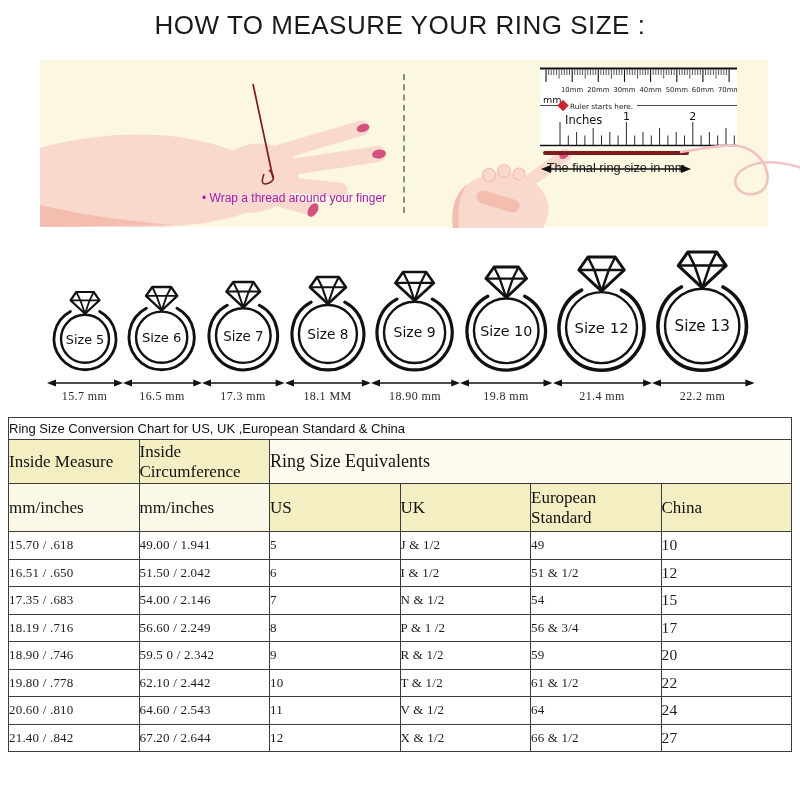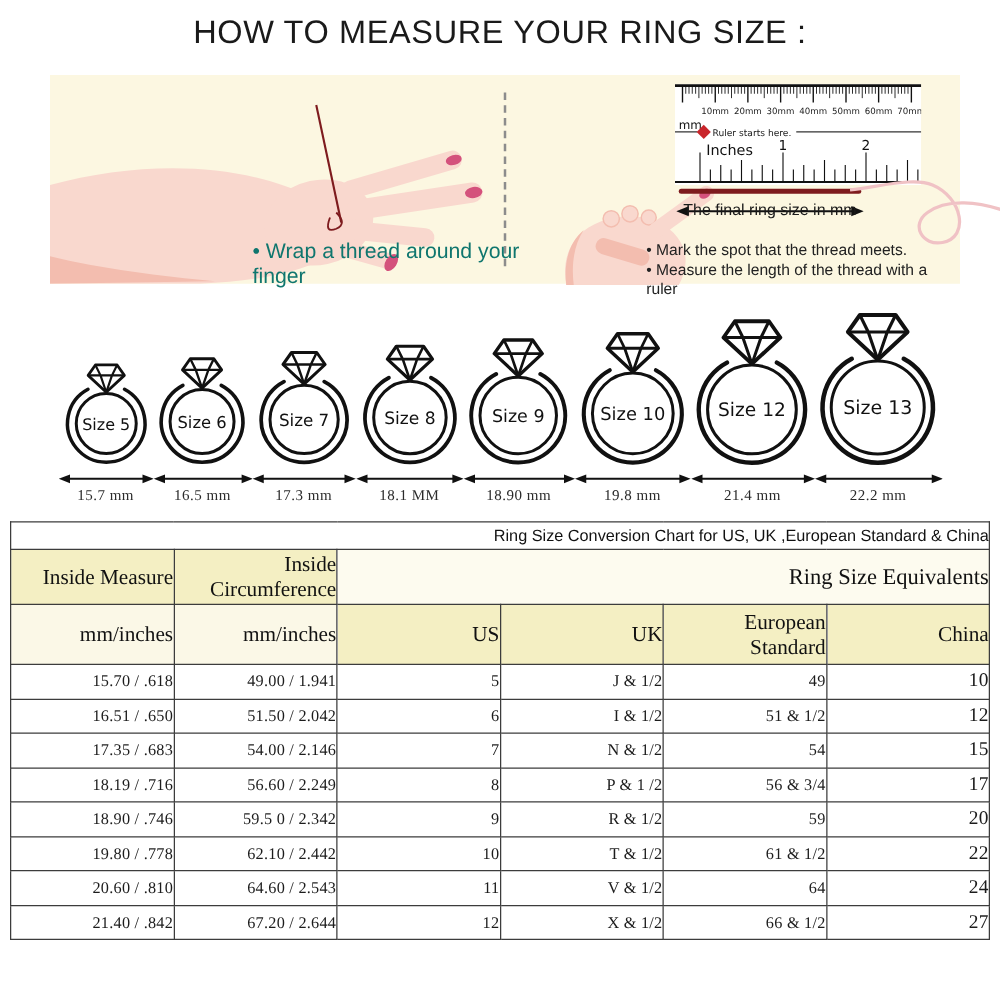--- a/index.html
+++ b/index.html
@@ -12,39 +12,39 @@
   html,body{background:#fff;}
   #page{position:relative;width:800px;height:800px;background:#fff;overflow:hidden;
         font-family:"Liberation Sans",sans-serif;color:#111;}
   .page-title{position:absolute;top:10px;left:0;width:100%;text-align:center;
         font-size:26px;letter-spacing:.5px;color:#1a1a1a;}
   
   .panel{position:absolute;left:40px;top:60px;width:728px;height:167px;background:var(--panel-bg);}
   .divider{position:absolute;left:363px;top:14px;height:139px;border-left:2px dashed #8c8c8c;}
   .hand-left{position:absolute;left:0;top:18px;}
   .hand-right{position:absolute;left:385px;top:84px;}
-  .bullet-left{position:absolute;left:162px;top:131px;width:245px;font-size:17px;color:#0f766e;}
+  .bullet-left{position:absolute;left:162px;top:131px;width:245px;font-size:12px;color:#a21caf;}
   .ruler-wrap{position:absolute;left:500px;top:7px;}
   .thread-line{position:absolute;left:503px;top:91px;width:146px;height:3.6px;
         background:var(--thread);border-radius:2px;}
   .thread-curl{position:absolute;left:640px;top:78px;}
   .final-arrow{position:absolute;left:501px;top:103px;}
   .final-label{position:absolute;left:496px;top:100px;width:160px;text-align:center;
         font-size:12.8px;color:#1a1a1a;}
   .bullets-right{position:absolute;left:477px;top:133px;font-size:12.5px;color:#222;line-height:15.5px;}
   
   .rings{position:absolute;left:10px;top:244px;width:780px;height:160px;
         display:flex;justify-content:center;align-items:flex-end;}
   .ring-block{display:flex;flex-direction:column;align-items:center;}
   .ring-block .mm-label{font-size:12px;letter-spacing:.4px;color:#2a2a2a;margin-top:1px;
         font-family:Liberation Serif, serif;}
   .ring-block svg.arrow{margin-top:5px;}
   
   table.conv{position:absolute;left:8px;top:417px;width:784px;border-collapse:collapse;
-        table-layout:fixed;text-align:right;}
+        table-layout:fixed;text-align:left;}
   table.conv td{border:1.5px solid var(--tborder);overflow:hidden;}
   .t-title td{height:22px;font-size:13px;background:#fff;color:#111;}
   .t-h1 td{height:44px;font-family:"Liberation Serif",serif;font-size:17px;background:var(--header-yellow);}
   .t-h1 td.equiv{background:var(--equiv-bg);font-size:18px;}
   .t-h2 td{height:48px;font-family:"Liberation Serif",serif;font-size:17px;background:var(--header-yellow);}
   .t-h2 td.pale{background:var(--header-pale);}
   tbody.t-data td{height:27.5px;font-family:Liberation Serif, serif;font-size:13px;
         color:#1c1c1c;background:#fff;letter-spacing:.2px;}
   tbody.t-data td.china{font-family:"Liberation Serif",serif;font-size:15.5px;}
 </style>
@@ -204,24 +204,20 @@
       <path d="M0,14 C30,10 52,4 66,10 C90,20 96,52 74,56 C58,59 48,42 62,32 C78,20 104,24 122,30" stroke="var(--thread-light)" stroke-width="2.6" fill="none"></path>
     </svg>
 
     <svg class="final-arrow" width="150" height="12" viewBox="0 0 150 12">
       <line x1="7" y1="6" x2="143" y2="6" stroke="#111" stroke-width="1.6"></line>
       <polygon points="0,6 10,2 10,10" fill="#111"></polygon>
       <polygon points="150,6 140,2 140,10" fill="#111"></polygon>
     </svg>
     <div class="final-label">The final ring size in mm</div>
 
-    <div class="bullets-right">
-      <div>• Mark the spot that the thread meets.</div>
-      <div>• Measure the length of the thread with a ruler</div>
-    </div>
   </div>
 
   <div class="rings" id="rings-row">
       <div class="ring-block">
         <svg width="70.0" height="82.8" viewBox="0 0 70.0 82.8">
           <path d="M20.4,21.4 A31,31 0 1 0 49.6,21.4" fill="none" stroke="#111" stroke-width="2.80" stroke-linecap="round"></path>
           <circle cx="35" cy="48.8" r="24.0" fill="none" stroke="#111" stroke-width="2.4"></circle>
           <path d="M26.3,2 L43.7,2 L49.5,10.3 L35,23.8 L20.5,10.3 Z" fill="#fff" stroke="#111" stroke-width="2.20" stroke-linejoin="round"></path>
           <path d="M20.5,10.3 L49.5,10.3 M26.3,2 L30.4,10.3 M43.7,2 L39.6,10.3 M30.4,10.3 L35,23.8 M39.6,10.3 L35,23.8" fill="none" stroke="#111" stroke-width="1.76"></path>
           <text x="35" y="53.8" text-anchor="middle" font-size="12.8" fill="#111" font-family="'DejaVu Sans',sans-serif">Size 5</text>

